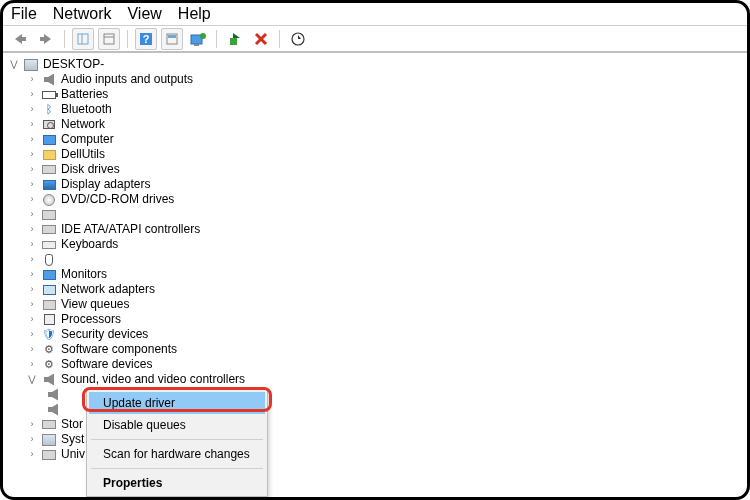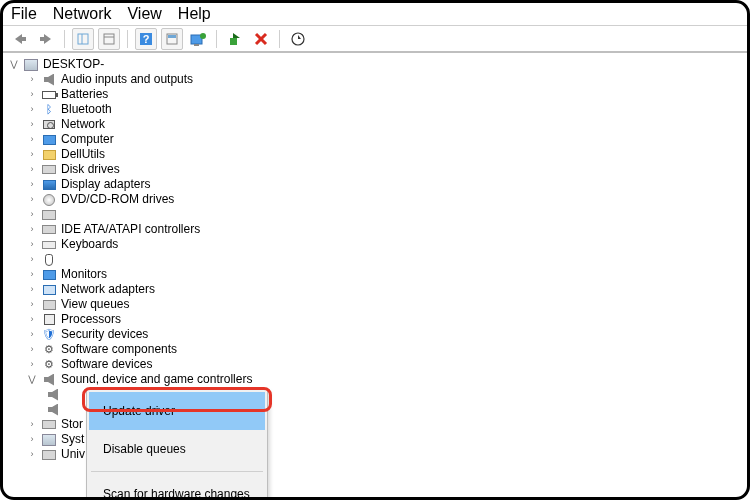--- a/index.html
+++ b/index.html
@@ -87,21 +87,21 @@
     position: absolute;
     left: 83px; top: 386px;
     width: 182px;
     background: #f1f1f1;
     border: 1px solid #bdbdbd;
     box-shadow: 2px 2px 4px rgba(0,0,0,.15);
     padding: 2px;
     font-size: 12px;
   }
   .ctx-item {
-    padding: 12px 14px;
+    padding: 4px 14px;
     cursor: default;
   }
   .ctx-item.hi {
     background: #91c9f7;
   }
   .ctx-sep { height:1px; background:#cfcfcf; margin:3px 2px; }
   .ctx-item.bold { font-weight: 600; }
   .highlight-ring {
     position: absolute;
     left: 79px; top: 384px;
@@ -326,21 +326,21 @@
   <div class="row indent1">
       <span class="exp">›</span>
       <span class="icon gear">⚙</span>
       <span>Software devices</span>
     </div>
   <div class="row indent1">
       <span class="exp">⋁</span>
       <span class="icon">
         <span class="speaker"></span>
       </span>
-      <span>Sound, device and game controllers</span>
+      <span>Sound, video and video controllers</span>
     </div>
 
   <div class="row indent2 truncated">
       <span class="icon">
         <span class="speaker"></span>
       </span>
     </div>
   <div class="row indent2 truncated">
       <span class="icon">
         <span class="speaker"></span>

